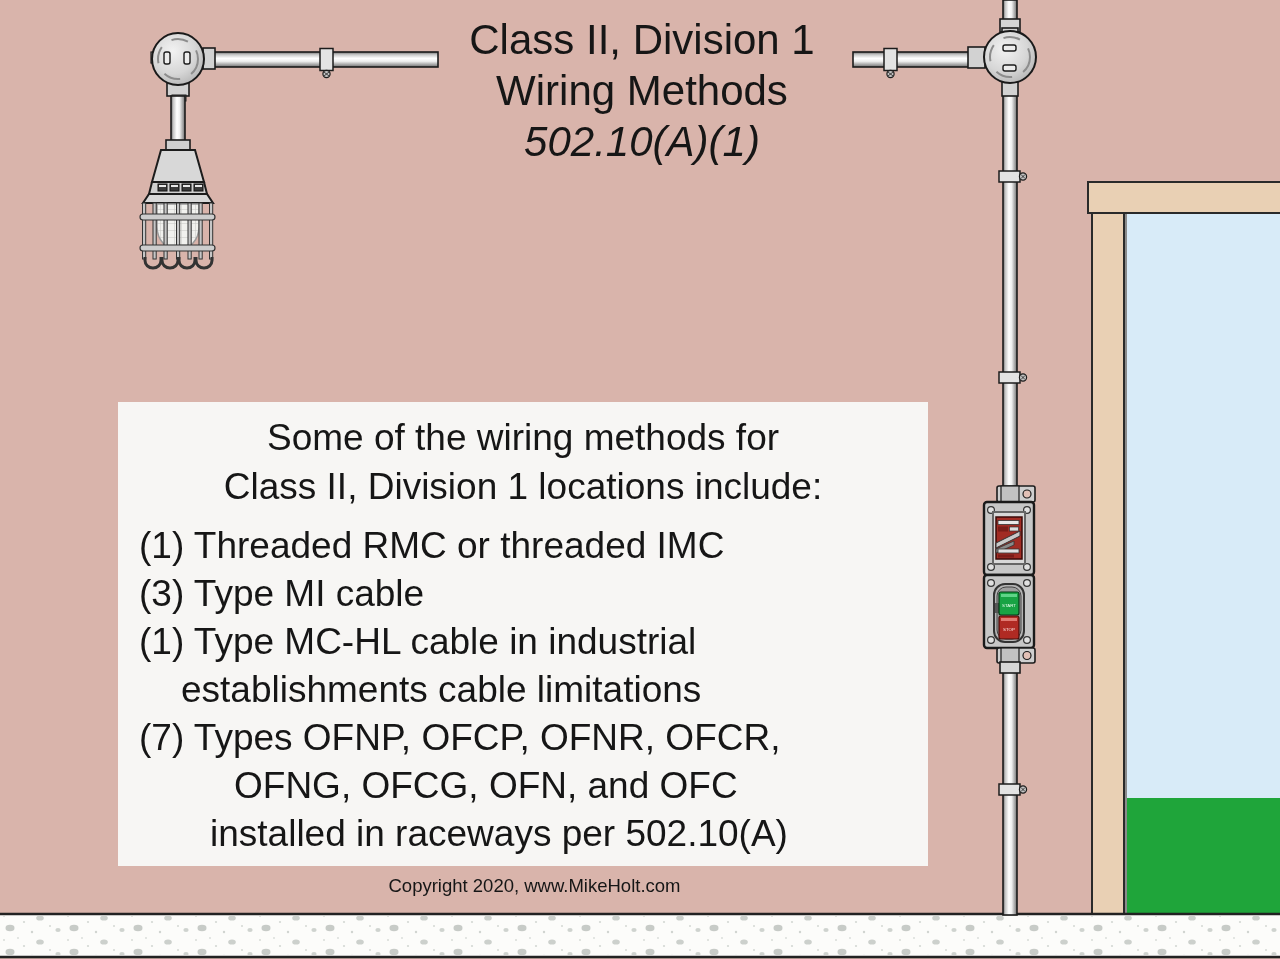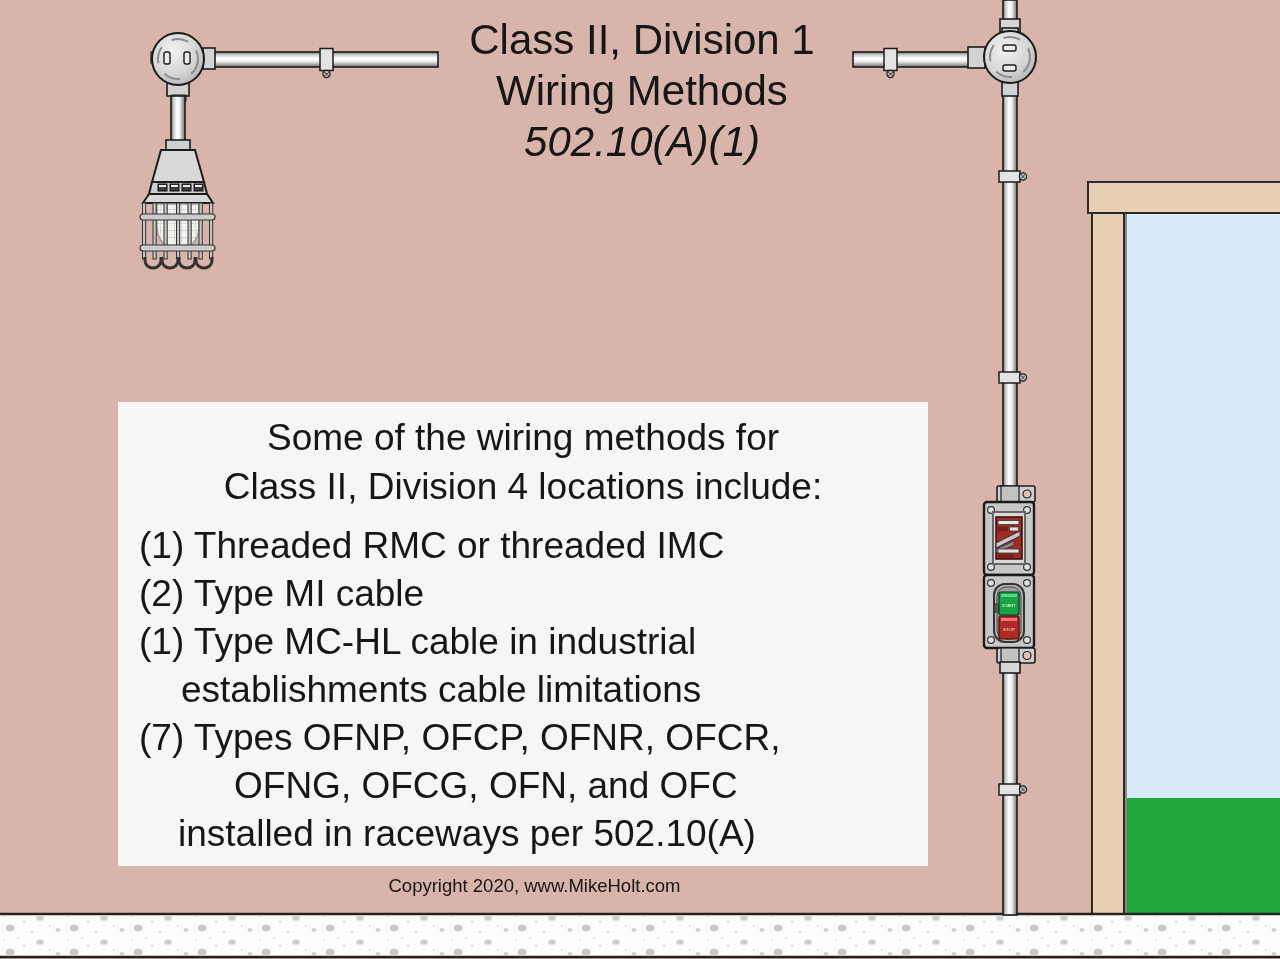--- a/index.html
+++ b/index.html
@@ -19,21 +19,21 @@
   .info-box{
     position:absolute;left:118px;top:402px;width:810px;height:464px;
     background:var(--boxbg);color:var(--ink);
   }
   .info-inner{padding:11px 0 0 0;}
   .ih{font-size:37px;line-height:49px;text-align:center;white-space:nowrap;}
   .ilist{margin-top:11px;}
   .il{font-size:37px;line-height:48px;padding-left:21px;white-space:nowrap;}
   .il.cont-a{padding-left:63px;}
   .il.cont-b{padding-left:68px;margin-left:48px;}
-  .il.cont-c{padding-left:60px;}
+  .il.cont-c{padding-left:92px;}
   .copyright{
     position:absolute;left:0;top:875px;width:1069px;text-align:center;
     font-size:18.5px;color:var(--ink);
   }
   .sky{fill:var(--sky);} .grass{fill:var(--grass);} .framewood{fill:var(--frame);}
   .floorfill{fill:var(--floor);}
 </style>
 </head>
 <body>
 
@@ -242,24 +242,24 @@
 
   <div class="title">
     <div class="t1">Class II, Division 1</div>
     <div class="t2">Wiring Methods</div>
     <div class="t3">502.10(A)(1)</div>
   </div>
 
   <div class="info-box">
     <div class="info-inner">
       <div class="ih">Some of the wiring methods for</div>
-      <div class="ih">Class II, Division 4 locations include:</div>
+      <div class="ih">Class II, Division 1 locations include:</div>
       <div class="ilist">
         <div class="il">(1) Threaded RMC or threaded IMC</div>
-        <div class="il">(2) Type MI cable</div>
+        <div class="il">(3) Type MI cable</div>
         <div class="il">(1) Type MC-HL cable in industrial</div>
         <div class="il cont-a">establishments cable limitations</div>
         <div class="il">(7) Types OFNP, OFCP, OFNR, OFCR,</div>
         <div class="il cont-b">OFNG, OFCG, OFN, and OFC</div>
         <div class="il cont-c">installed in raceways per 502.10(A)</div>
       </div>
     </div>
   </div>
 
   <div class="copyright">Copyright 2020, www.MikeHolt.com</div>

